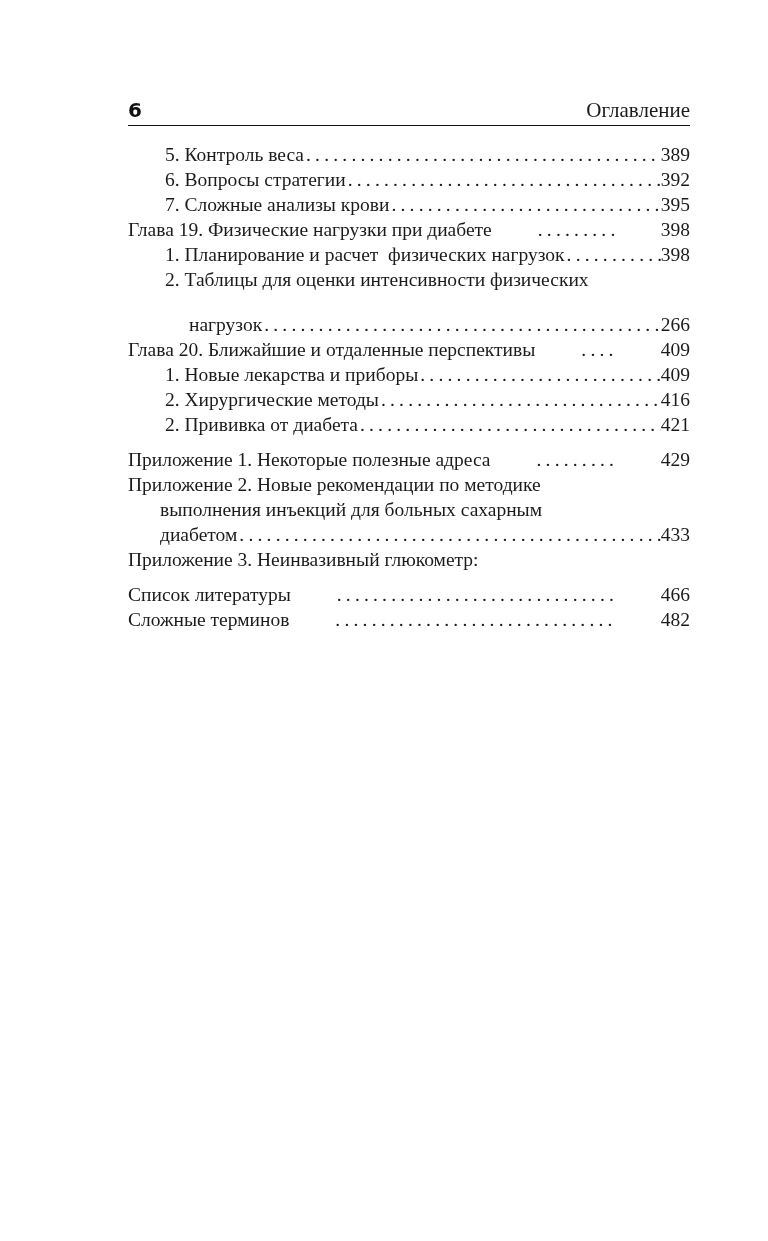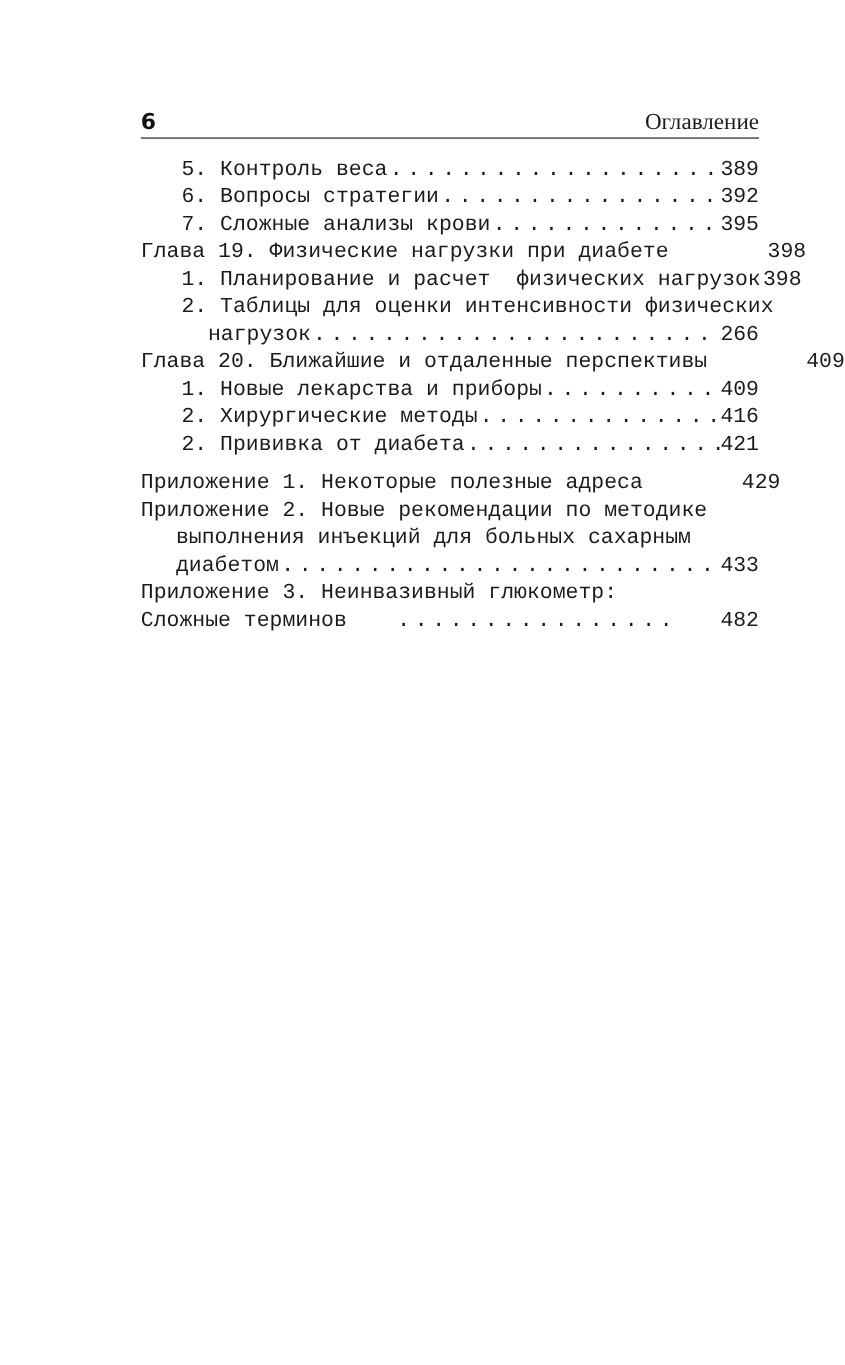--- a/index.html
+++ b/index.html
@@ -47,26 +47,25 @@
   
   .toc {
     padding-top: 16px;
     font-size: 19.5px;
   }
   .row {
     display: flex;
     align-items: flex-start;
     line-height: 25px;
     height: 25px;
-    font-family: Liberation Mono, monospace;
   }
   .row.gap { margin-top: 10px; }
   .lvl-main     { padding-left: 0; gap: 44px; }
   .lvl-sub      { padding-left: 37px; }
-  .lvl-subcont  { padding-left: 61px; }
+  .lvl-subcont  { padding-left: 61px; margin-top: 20px; }
   .lvl-maincont { padding-left: 32px; }
   .txt {
     white-space: pre;
     flex: 0 0 auto;
   }
   .dots {
     flex: 1 1 auto;
     overflow: hidden;
     white-space: nowrap;
     margin-left: 2px;
@@ -158,20 +157,25 @@
         <span class="txt">выполнения инъекций для больных сахарным</span>
       </div>
       <div class="row lvl-maincont">
         <span class="txt">диабетом</span>
         <span class="dots"></span>
         <span class="pg">433</span>
       </div>
       <div class="row lvl-main">
         <span class="txt">Приложение 3. Неинвазивный глюкометр:</span>
       </div>
+      <div class="row lvl-main gap">
+        <span class="txt">Список литературы</span>
+        <span class="dots"></span>
+        <span class="pg">466</span>
+      </div>
       <div class="row lvl-main">
         <span class="txt">Сложные терминов</span>
         <span class="dots"></span>
         <span class="pg">482</span>
       </div>
     </div>
 
 </div>
 
 </body></html>

